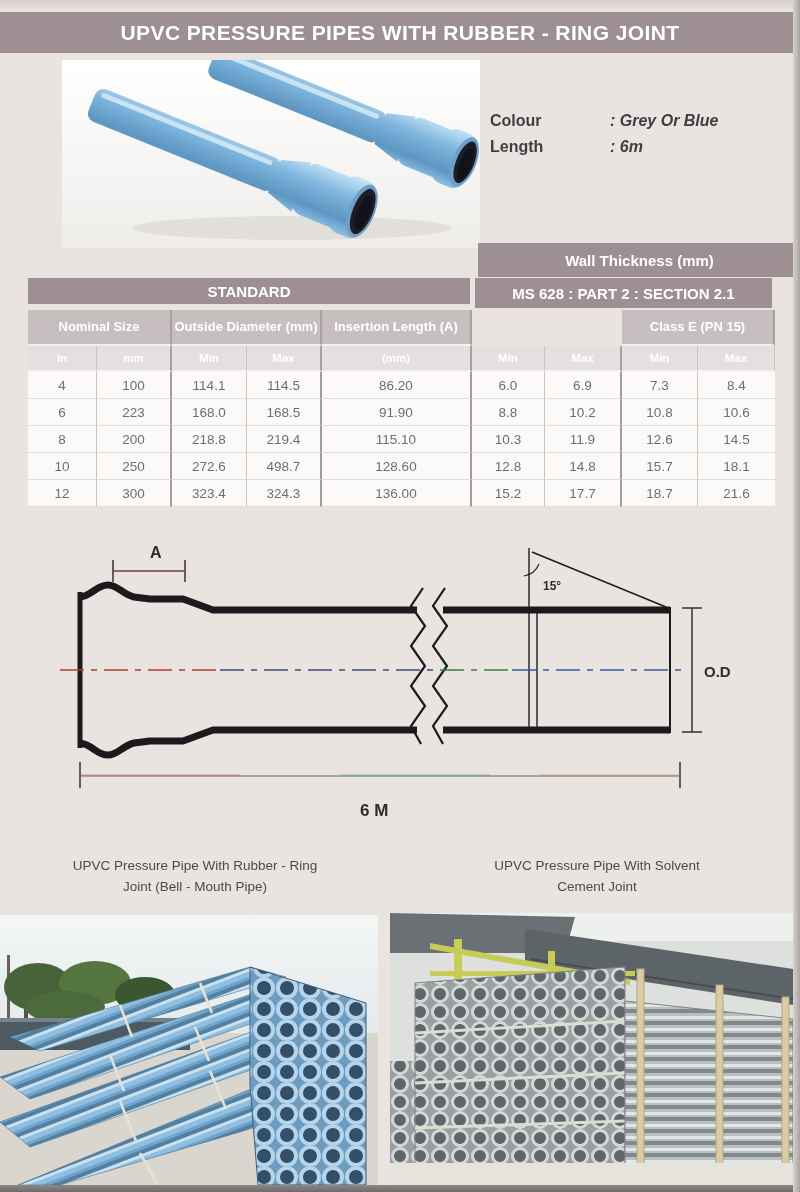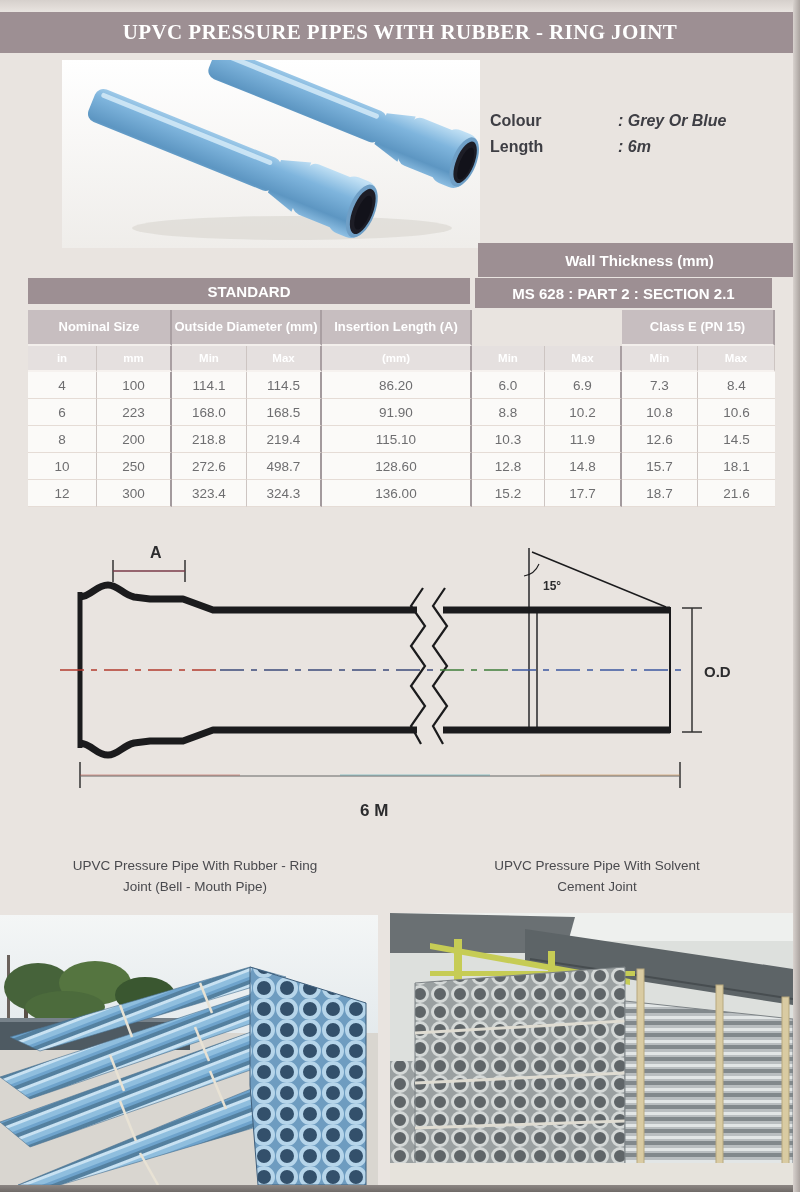--- a/index.html
+++ b/index.html
@@ -12,27 +12,27 @@
   .edge-top{position:absolute;left:0;top:0;width:800px;height:12px;
     background:linear-gradient(#d6d0cc,#e9e4e0);}
   .edge-bottom{position:absolute;left:0;top:1185px;width:800px;height:7px;
     background:linear-gradient(#8d8784,#6f6a67);}
   .edge-right{position:absolute;left:793px;top:0;width:7px;height:1192px;
     background:linear-gradient(90deg,#d8d2ce,#aaa39f);}
 
   
   .title-bar{
     position:absolute;left:0;top:12px;width:800px;height:41px;
-    background:#9d8f93;display:flex;align-items:center;justify-content:center;font-family:Liberation Serif, serif;
+    background:#9d8f93;display:flex;align-items:center;justify-content:center;
   }
   .title-bar span{color:#fff;font-weight:bold;font-size:21px;letter-spacing:.4px;}
 
   
   .info{position:absolute;left:490px;top:112px;width:300px;color:#3e3e44;font-size:16px;}
-  .info .row{display:flex;margin-bottom:8px;gap:8px;}
+  .info .row{display:flex;margin-bottom:8px;}
   .info .lbl{width:120px;font-weight:bold;flex:none;}
   .info .val{font-weight:bold;font-style:italic;white-space:nowrap;}
 
   
   .product-photo{position:absolute;left:62px;top:60px;width:418px;height:188px;}
 
   
   .tbl{position:absolute;left:28px;top:243px;width:747px;}
   .bar{background:#9d8f93;color:#fff;font-weight:bold;font-size:15px;
     display:flex;align-items:center;justify-content:center;}

